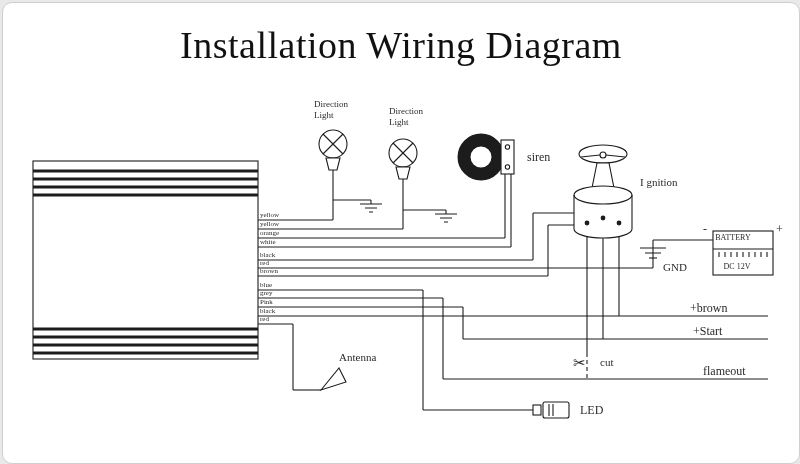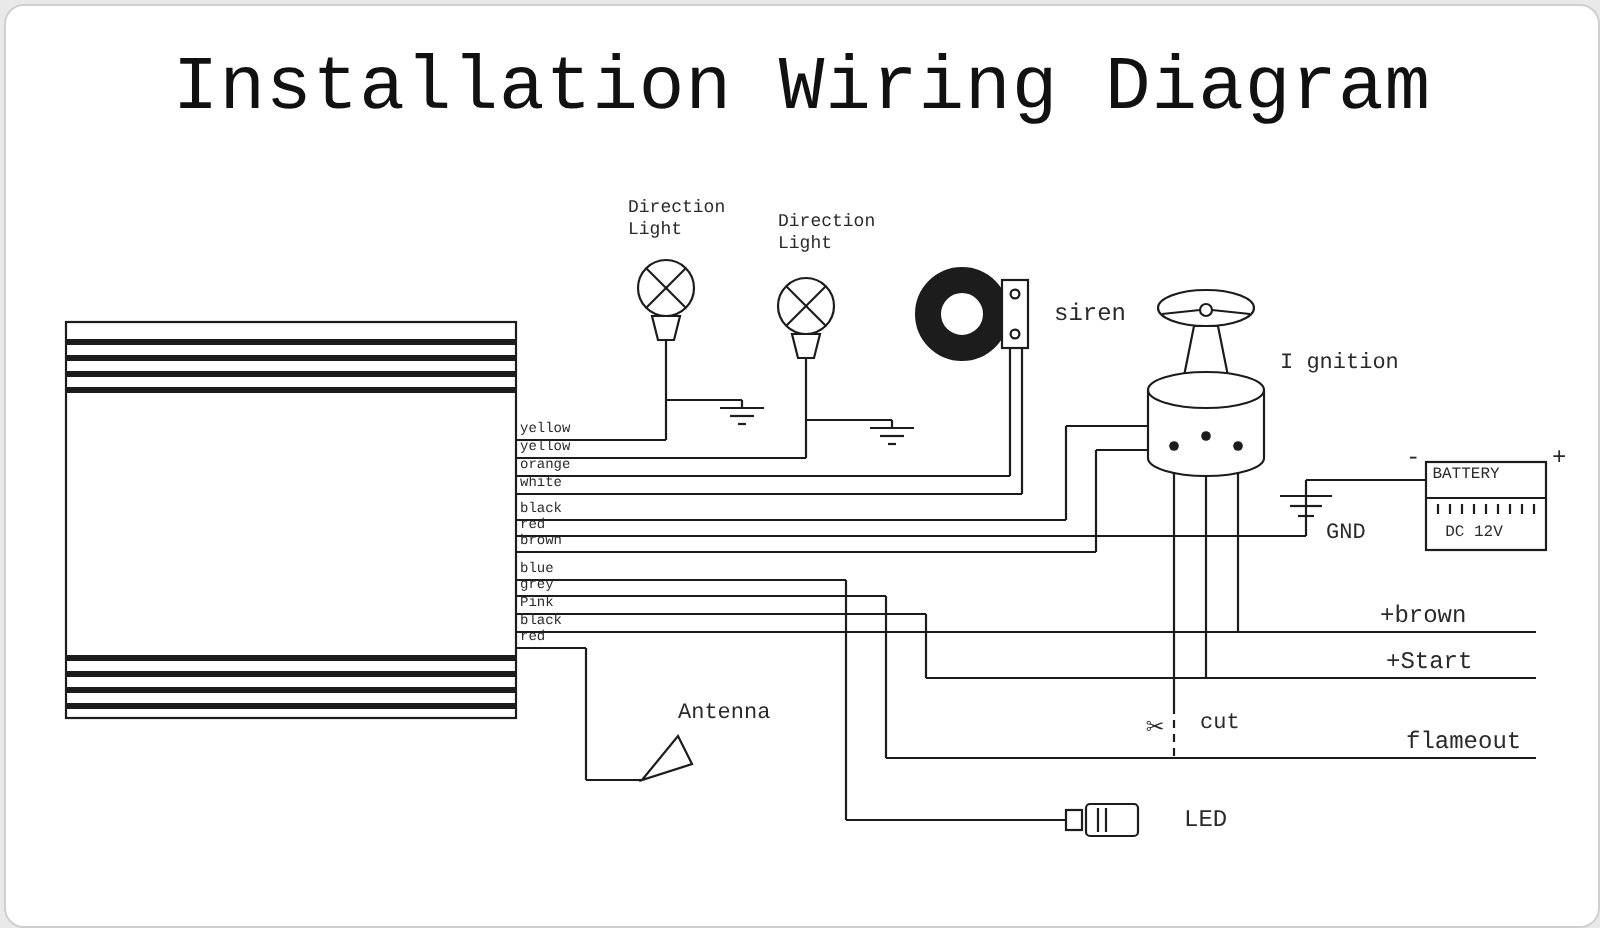--- a/index.html
+++ b/index.html
@@ -1,19 +1,19 @@
 <!DOCTYPE html>
 <html><head>
 <meta charset="utf-8">
 <style>
   html,body{margin:0;padding:0;background:#e9e9e9;}
   .page{
     position:relative;width:796px;height:460px;margin:2px;
     background:#ffffff;border:1px solid #cfcfcf;border-radius:10px;
-    overflow:hidden;font-family:Liberation Mono, monospace;color:#222;
+    overflow:hidden;font-family:Liberation Serif, serif;color:#222;
   }
   .title{
     position:absolute;top:20px;left:0;width:100%;text-align:center;
     font-size:38px;font-weight:400;color:#111;letter-spacing:0.5px;
   }
   svg{position:absolute;left:0;top:0;}
   svg line,svg path,svg rect,svg polygon,svg circle,svg ellipse{
     stroke:#1c1c1c;fill:none;stroke-width:1.1;
   }
   .fillw{fill:#ffffff;}
@@ -215,15 +215,15 @@
   <div class="lbl" style="left:773px;top:219px;font-size:12px;">+</div>
   <div class="lbl" style="left:700px;top:219px;font-size:12px;">-</div>
 
   <div class="lbl" style="left:687px;top:298px;font-size:12px;">+brown</div>
   <div class="lbl" style="left:690px;top:321px;font-size:12px;">+Start</div>
   <div class="lbl" style="left:570px;top:351px;font-size:15px;">✂</div>
   <div class="lbl" style="left:597px;top:353px;font-size:11px;">cut</div>
   <div class="lbl" style="left:700px;top:361px;font-size:12px;">flameout</div>
 
   <div class="lbl" style="left:336px;top:348px;font-size:11px;">Antenna</div>
-  <div class="lbl" style="left:577px;top:400px;font-size:12px;margin-left:12px;">LED</div>
+  <div class="lbl" style="left:577px;top:400px;font-size:12px;">LED</div>
 
 </div>
 
 </body></html>

